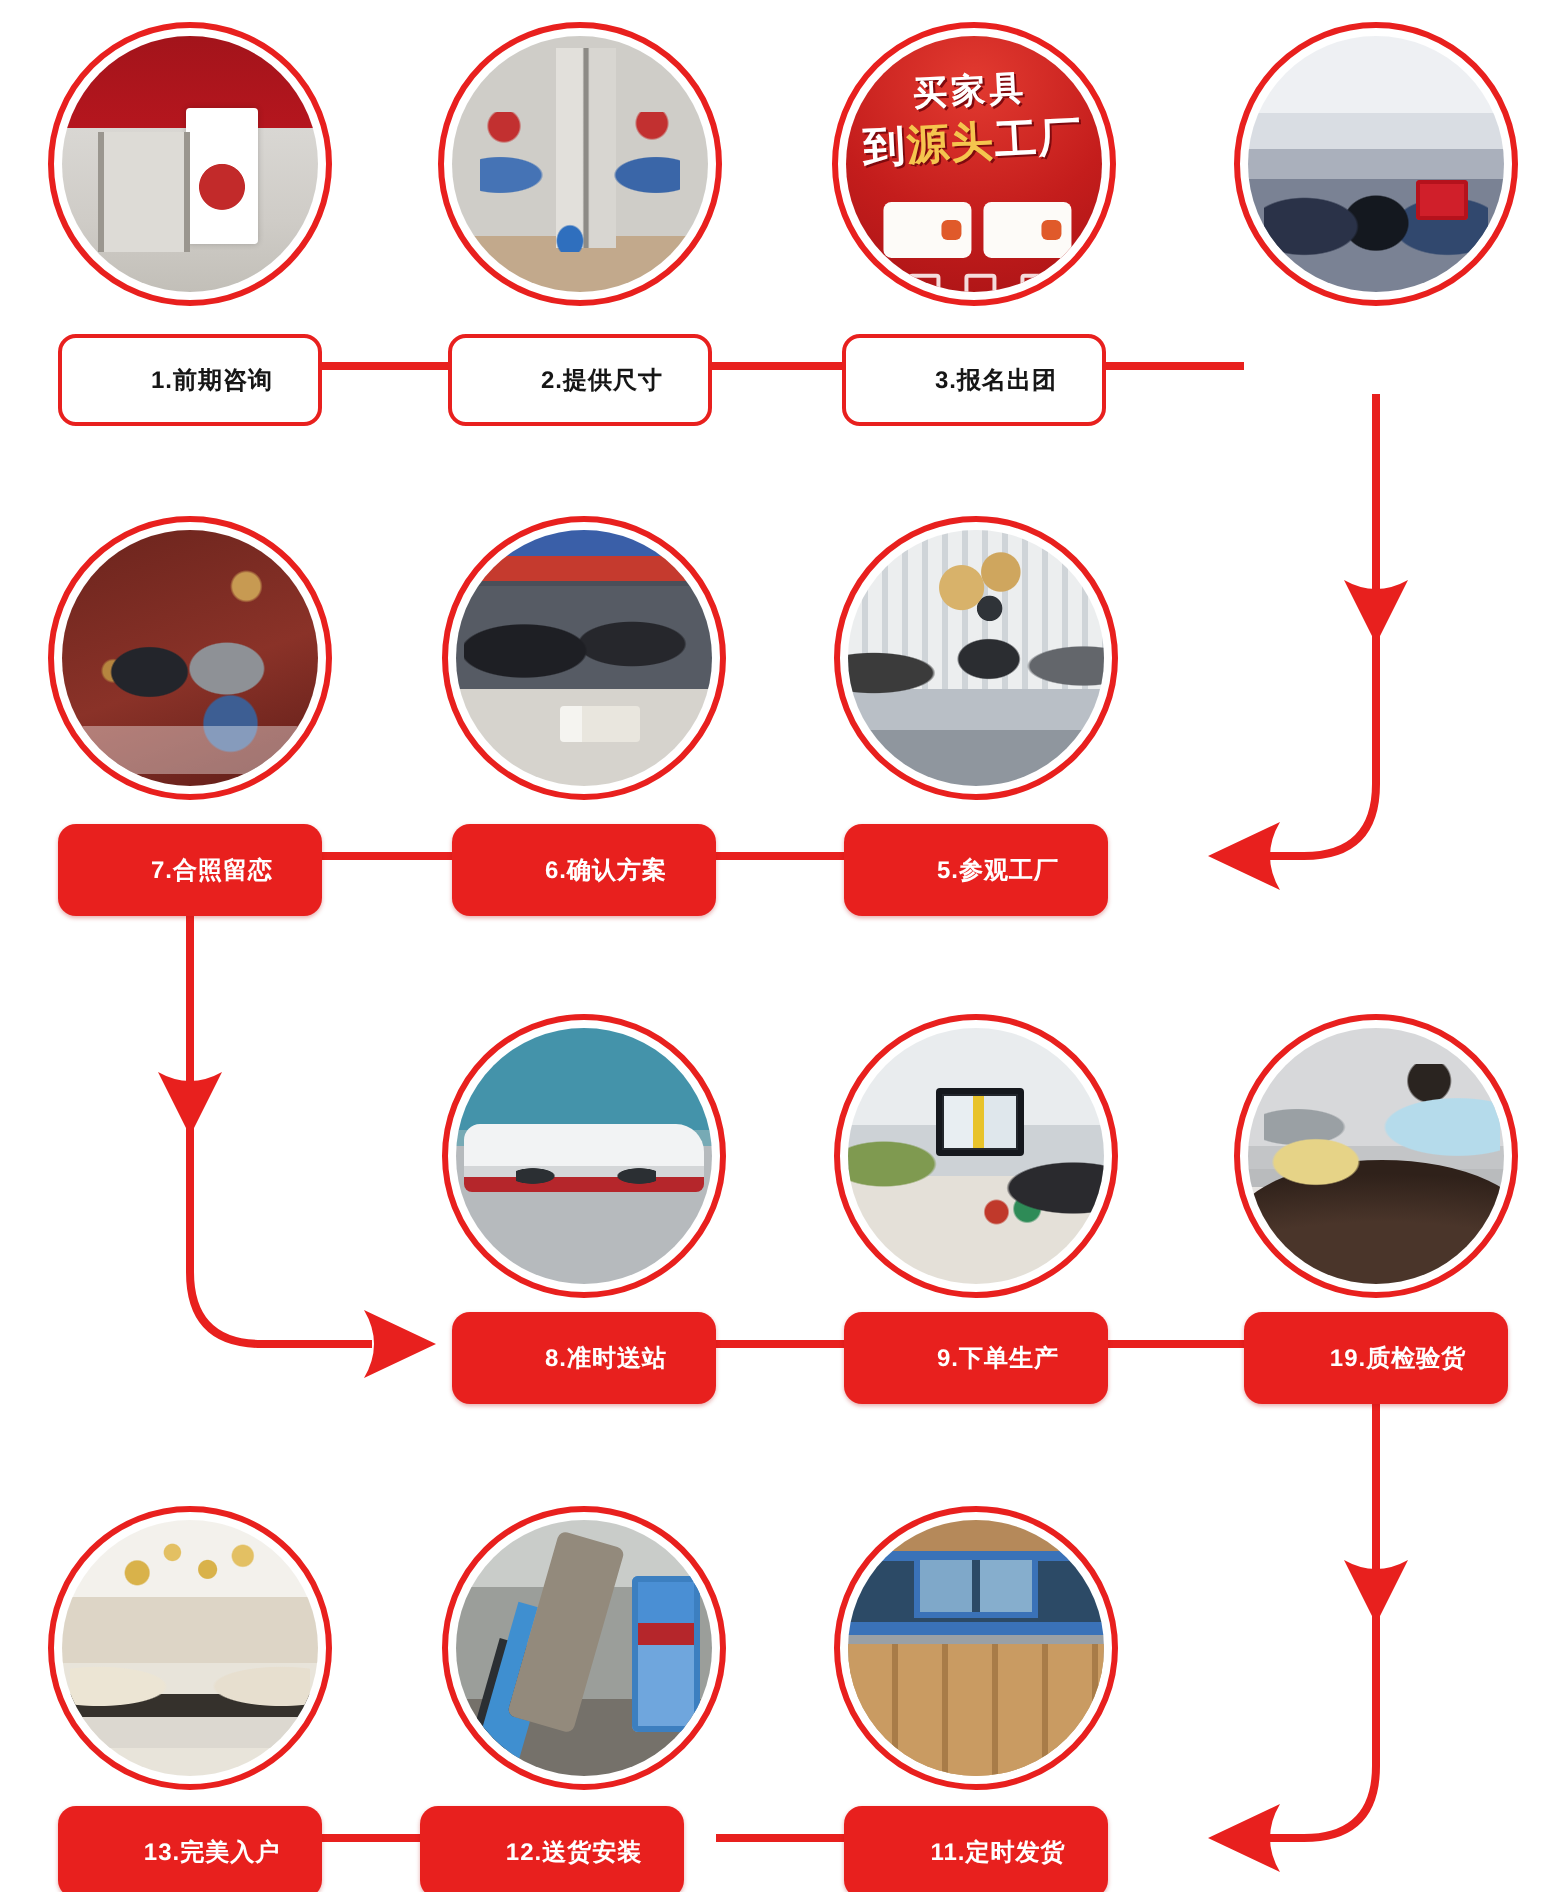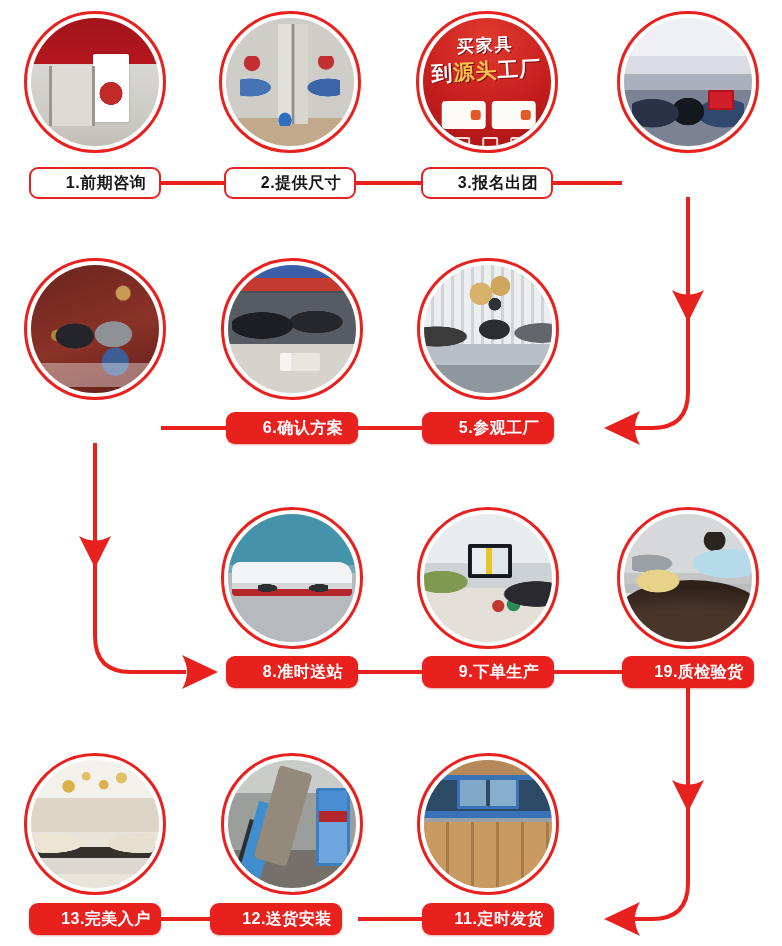--- a/index.html
+++ b/index.html
@@ -22,23 +22,23 @@
 
   
   .pos-c1{left:24px;top:11px;}  .pos-c2{left:219px;top:11px;}
   .pos-c3{left:416px;top:11px;} .pos-c4{left:617px;top:11px;}
   .pos-c7{left:24px;top:258px;} .pos-c6{left:221px;top:258px;} .pos-c5{left:417px;top:258px;}
   .pos-c8{left:221px;top:507px;}.pos-c9{left:417px;top:507px;} .pos-c10{left:617px;top:507px;}
   .pos-c13{left:24px;top:753px;}.pos-c12{left:221px;top:753px;}.pos-c11{left:417px;top:753px;}
 
   
   .label{
-    position:absolute;width:132px;height:32px;border-radius:9px;z-index:3;
+    position:absolute;width:132px;height:46px;border-radius:9px;z-index:3;
     display:flex;align-items:center;justify-content:center;
-    font-size:16px;font-weight:bold;letter-spacing:0.5px;box-sizing:border-box;
+    font-size:12px;font-weight:bold;letter-spacing:0.5px;box-sizing:border-box;
     white-space:nowrap;
     padding-left:22px;
   }
   .label.outline{background:#ffffff;border:2.5px solid var(--red);color:#161616;}
   .label.filled{background:var(--red);color:#ffffff;box-shadow:0 1px 2px rgba(180,20,20,.35);}
 
   .pos-l1{left:29px;top:167px;}  .pos-l2{left:224px;top:167px;}
   .pos-l3{left:421px;top:167px;} .pos-l4{left:622px;top:167px;}
   .pos-l7{left:29px;top:412px;}  .pos-l6{left:226px;top:412px;} .pos-l5{left:422px;top:412px;text-align:center;}
   .pos-l8{left:226px;top:656px;} .pos-l9{left:422px;top:656px;} .pos-l10{left:622px;top:656px;}
@@ -256,20 +256,21 @@
     <div class="photo p12" title="delivery worker carrying package up stairs"></div>
   </div>
   <div class="circle pos-c11">
     <div class="photo p11" title="warehouse with packed cardboard boxes"></div>
   </div>
 
   <div class="label outline pos-l1">1.前期咨询</div>
   <div class="label outline pos-l2">2.提供尺寸</div>
   <div class="label outline pos-l3">3.报名出团</div>
 
+  <div class="label filled  pos-l7">7.合照留恋</div>
   <div class="label filled  pos-l6">6.确认方案</div>
   <div class="label filled  pos-l5">5.参观工厂</div>
 
   <div class="label filled  pos-l8">8.准时送站</div>
   <div class="label filled  pos-l9">9.下单生产</div>
   <div class="label filled  pos-l10">19.质检验货</div>
 
   <div class="label filled  pos-l13">13.完美入户</div>
   <div class="label filled  pos-l12">12.送货安装</div>
   <div class="label filled  pos-l11">11.定时发货</div>

